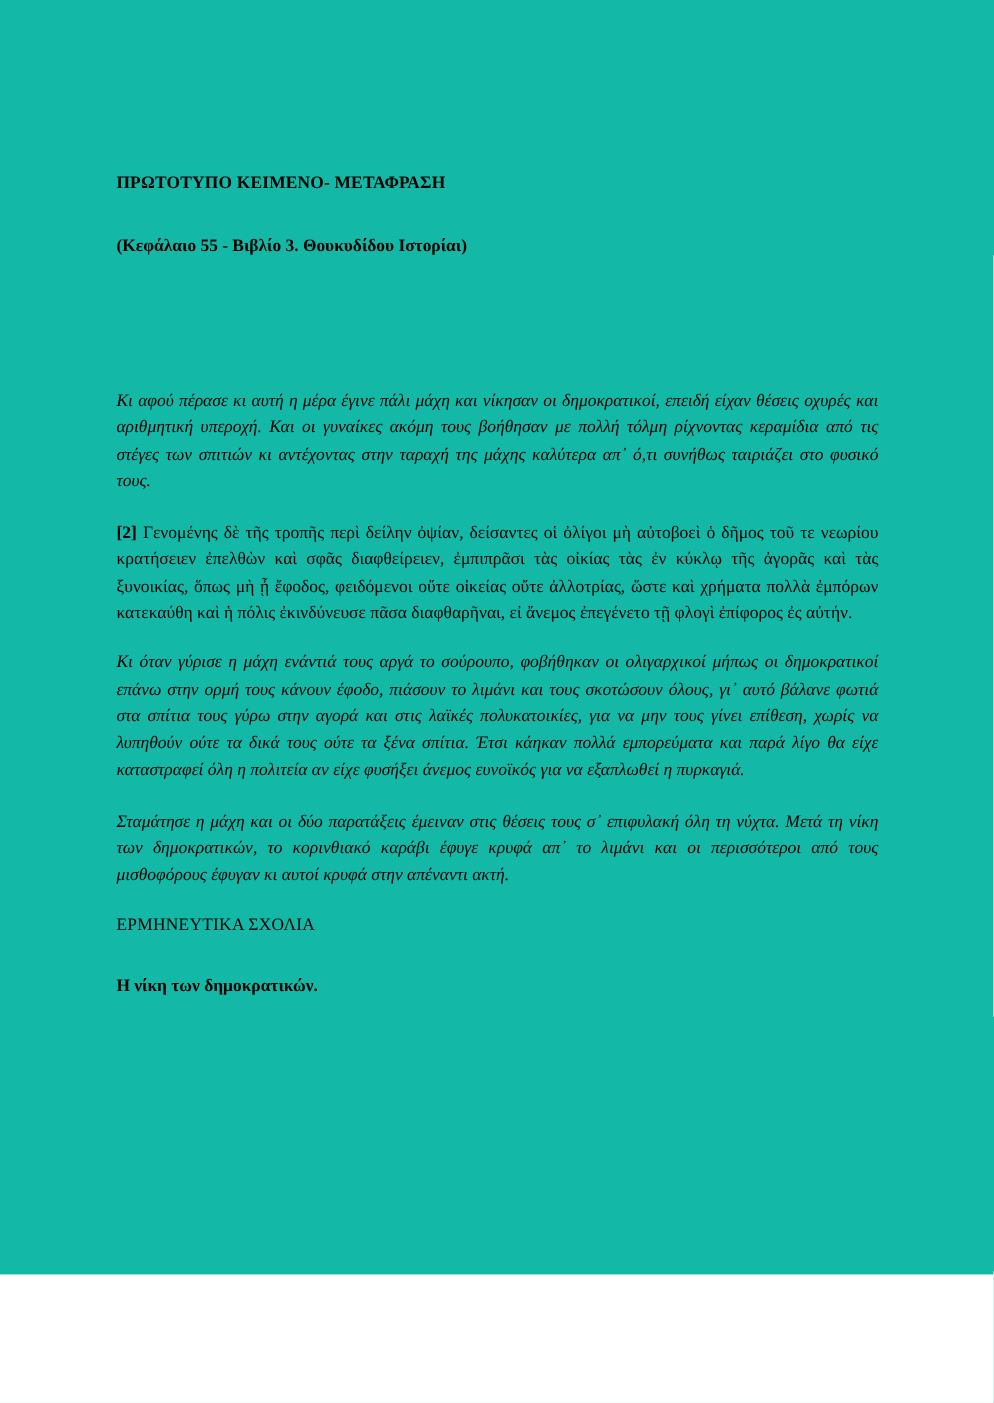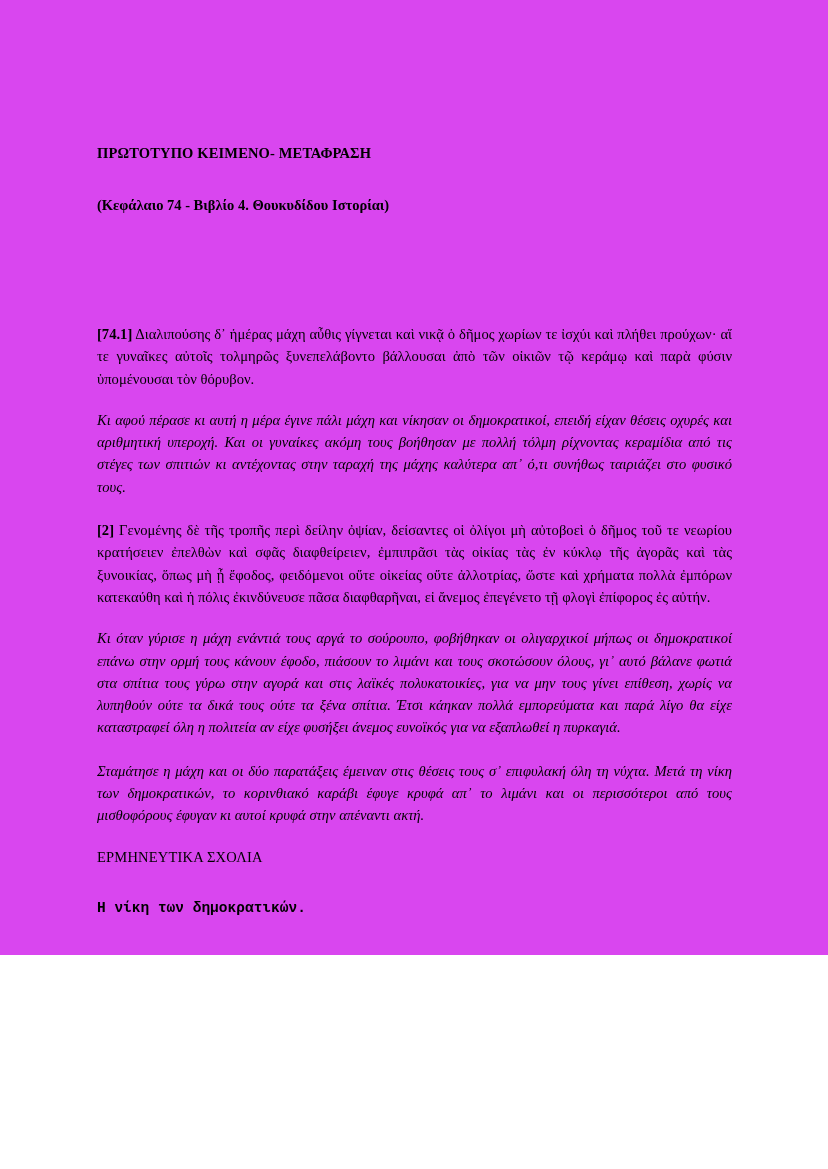--- a/index.html
+++ b/index.html
@@ -12,22 +12,22 @@
     width: 828px;
     height: 1169px;
     overflow: hidden;
     font-family: "Liberation Serif", "DejaVu Serif", serif;
     color: #000000;
     -webkit-font-smoothing: antialiased;
   }
   .page {
     position: relative;
     width: 828px;
-    height: 955px;
-    background: #d946ef;
+    height: 1062px;
+    background: #14b8a6;
     box-sizing: border-box;
   }
   .content {
     position: absolute;
     left: 97px;
     top: 143px;
     width: 635px;
   }
   .doc-title {
     font-size: 14.5px;
@@ -77,36 +77,34 @@
     margin: 20px 0 0 0;
     text-align: left;
     letter-spacing: 0.2px;
   }
   .section-subheading {
     font-size: 14.5px;
     font-weight: bold;
     line-height: 20px;
     margin: 31px 0 0 0;
     text-align: left;
-    font-family: Liberation Mono, monospace;
   }
 </style>
 </head>
 <body>
 
 <div class="page">
   <div class="content">
 
     <h1 class="doc-title">ΠΡΩΤΟΤΥΠΟ ΚΕΙΜΕΝΟ- ΜΕΤΑΦΡΑΣΗ</h1>
 
-    <h2 class="doc-subtitle">(Κεφάλαιο 74 - Βιβλίο 4. Θουκυδίδου Ιστορίαι)</h2>
+    <h2 class="doc-subtitle">(Κεφάλαιο 55 - Βιβλίο 3. Θουκυδίδου Ιστορίαι)</h2>
 
     <div class="body-block">
 
-      <p class="para original"><span class="secnum">[74.1]</span> <span>Διαλιπούσης δ᾽ ἡμέρας μάχη αὖθις γίγνεται καὶ νικᾷ ὁ δῆμος χωρίων τε ἰσχύι καὶ πλήθει προύχων· αἵ τε γυναῖκες αὐτοῖς τολμηρῶς ξυνεπελάβοντο βάλλουσαι ἀπὸ τῶν οἰκιῶν τῷ κεράμῳ καὶ παρὰ φύσιν ὑπομένουσαι τὸν θόρυβον.</span></p>
 
       <p class="para translation">Κι αφού πέρασε κι αυτή η μέρα έγινε πάλι μάχη και νίκησαν οι δημοκρατικοί, επειδή είχαν θέσεις οχυρές και αριθμητική υπεροχή. Και οι γυναίκες ακόμη τους βοήθησαν με πολλή τόλμη ρίχνοντας κεραμίδια από τις στέγες των σπιτιών κι αντέχοντας στην ταραχή της μάχης καλύτερα απ᾽ ό,τι συνήθως ταιριάζει στο φυσικό τους.</p>
 
       <p class="para original"><span class="secnum">[2]</span> <span>Γενομένης δὲ τῆς τροπῆς περὶ δείλην ὀψίαν, δείσαντες οἱ ὀλίγοι μὴ αὐτοβοεὶ ὁ δῆμος τοῦ τε νεωρίου κρατήσειεν ἐπελθὼν καὶ σφᾶς διαφθείρειεν, ἐμπιπρᾶσι τὰς οἰκίας τὰς ἐν κύκλῳ τῆς ἀγορᾶς καὶ τὰς ξυνοικίας, ὅπως μὴ ᾖ ἔφοδος, φειδόμενοι οὔτε οἰκείας οὔτε ἀλλοτρίας, ὥστε καὶ χρήματα πολλὰ ἐμπόρων κατεκαύθη καὶ ἡ πόλις ἐκινδύνευσε πᾶσα διαφθαρῆναι, εἰ ἄνεμος ἐπεγένετο τῇ φλογὶ ἐπίφορος ἐς αὐτήν.</span></p>
 
       <p class="para translation">Κι όταν γύρισε η μάχη ενάντιά τους αργά το σούρουπο, φοβήθηκαν οι ολιγαρχικοί μήπως οι δημοκρατικοί επάνω στην ορμή τους κάνουν έφοδο, πιάσουν το λιμάνι και τους σκοτώσουν όλους, γι᾽ αυτό βάλανε φωτιά στα σπίτια τους γύρω στην αγορά και στις λαϊκές πολυκατοικίες, για να μην τους γίνει επίθεση, χωρίς να λυπηθούν ούτε τα δικά τους ούτε τα ξένα σπίτια. Έτσι κάηκαν πολλά εμπορεύματα και παρά λίγο θα είχε καταστραφεί όλη η πολιτεία αν είχε φυσήξει άνεμος ευνοϊκός για να εξαπλωθεί η πυρκαγιά.</p>
 
 
       <p class="para translation">Σταμάτησε η μάχη και οι δύο παρατάξεις έμειναν στις θέσεις τους σ᾽ επιφυλακή όλη τη νύχτα. Μετά τη νίκη των δημοκρατικών, το κορινθιακό καράβι έφυγε κρυφά απ᾽ το λιμάνι και οι περισσότεροι από τους μισθοφόρους έφυγαν κι αυτοί κρυφά στην απέναντι ακτή.</p>
 

